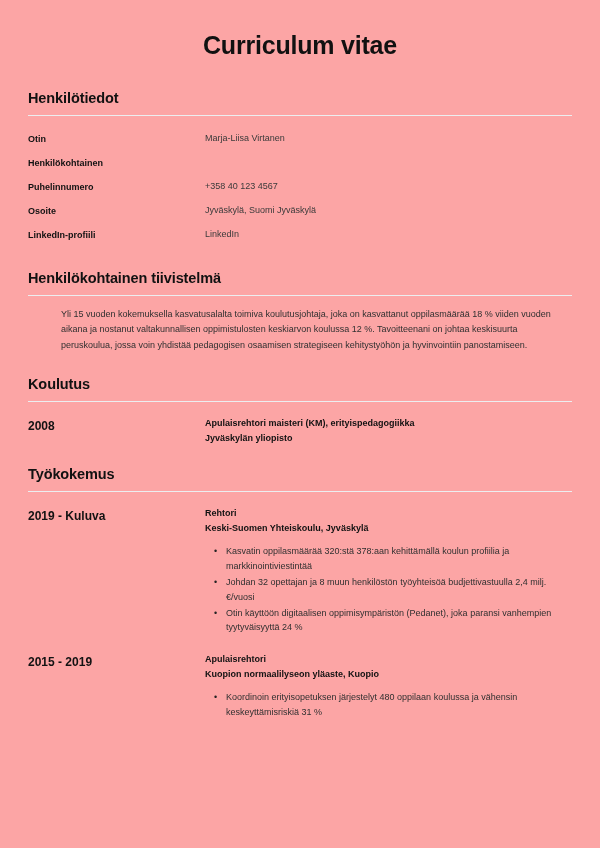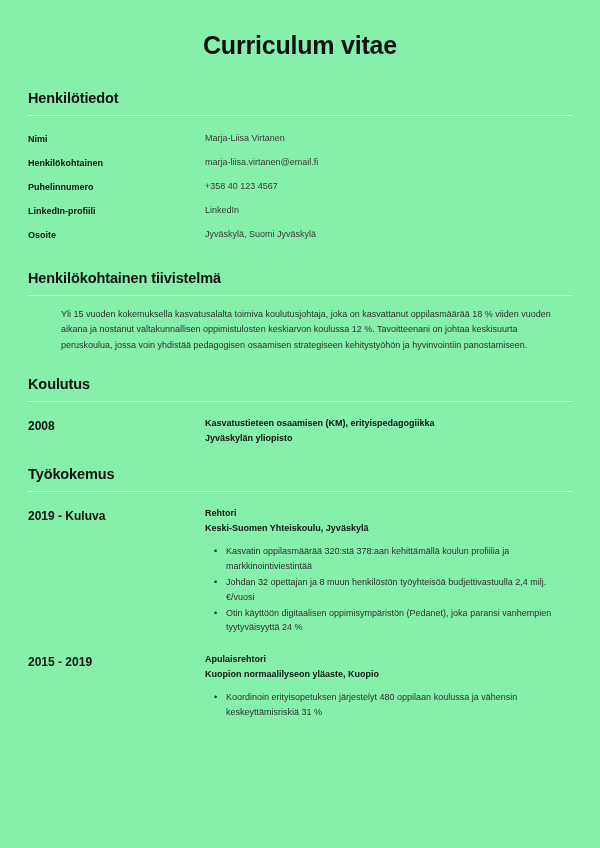--- a/index.html
+++ b/index.html
@@ -12,21 +12,21 @@
 
   body {
     font-family: "Liberation Sans", sans-serif;
     color: #1a1a1a;
     -webkit-font-smoothing: antialiased;
   }
 
   .page {
     width: 600px;
     height: 848px;
-    background: #86efac;
+    background: #fca5a5;
     padding: 0 28px;
     position: relative;
     overflow: hidden;
   }
 
   
   .doc-title {
     text-align: center;
     font-size: 25px;
     font-weight: 700;
@@ -167,61 +167,60 @@
 <div class="page">
 
   <h1 class="doc-title">Curriculum vitae</h1>
 
   <section class="section">
     <h2 class="section-heading">Henkilötiedot</h2>
     <div class="section-rule"></div>
 
     <div class="rows">
       <div class="row">
-        <div class="row-label">Nimi</div>
+        <div class="row-label">Otin</div>
         <div class="row-value">Marja-Liisa Virtanen</div>
       </div>
 
       <div class="row">
         <div class="row-label">Henkilökohtainen</div>
-        <div class="row-value">marja-liisa.virtanen@email.fi</div>
       </div>
 
       <div class="row">
         <div class="row-label">Puhelinnumero</div>
         <div class="row-value">+358 40 123 4567</div>
       </div>
 
       <div class="row">
+        <div class="row-label">Osoite</div>
+        <div class="row-value">Jyväskylä, Suomi Jyväskylä</div>
+      </div>
+
+      <div class="row">
         <div class="row-label">LinkedIn-profiili</div>
         <div class="row-value">LinkedIn</div>
-      </div>
-
-      <div class="row">
-        <div class="row-label">Osoite</div>
-        <div class="row-value">Jyväskylä, Suomi Jyväskylä</div>
       </div>
     </div>
   </section>
 
   <section class="section">
     <h2 class="section-heading">Henkilökohtainen tiivistelmä</h2>
     <div class="section-rule"></div>
 
     <p class="summary-text">Yli 15 vuoden kokemuksella kasvatusalalta toimiva koulutusjohtaja, joka on kasvattanut oppilasmäärää 18 % viiden vuoden aikana ja nostanut valtakunnallisen oppimistulosten keskiarvon koulussa 12 %. Tavoitteenani on johtaa keskisuurta peruskoulua, jossa voin yhdistää pedagogisen osaamisen strategiseen kehitystyöhön ja hyvinvointiin panostamiseen.</p>
   </section>
 
   <section class="section">
     <h2 class="section-heading">Koulutus</h2>
     <div class="section-rule"></div>
 
     <div class="entry">
       <div class="entry-date">2008</div>
       <div class="entry-body">
-        <div class="entry-title">Kasvatustieteen osaamisen (KM), erityispedagogiikka</div>
+        <div class="entry-title">Apulaisrehtori maisteri (KM), erityispedagogiikka</div>
         <div class="entry-org">Jyväskylän yliopisto</div>
       </div>
     </div>
   </section>
 
   <section class="section tight">
     <h2 class="section-heading">Työkokemus</h2>
     <div class="section-rule"></div>
 
     <div class="work-list">

